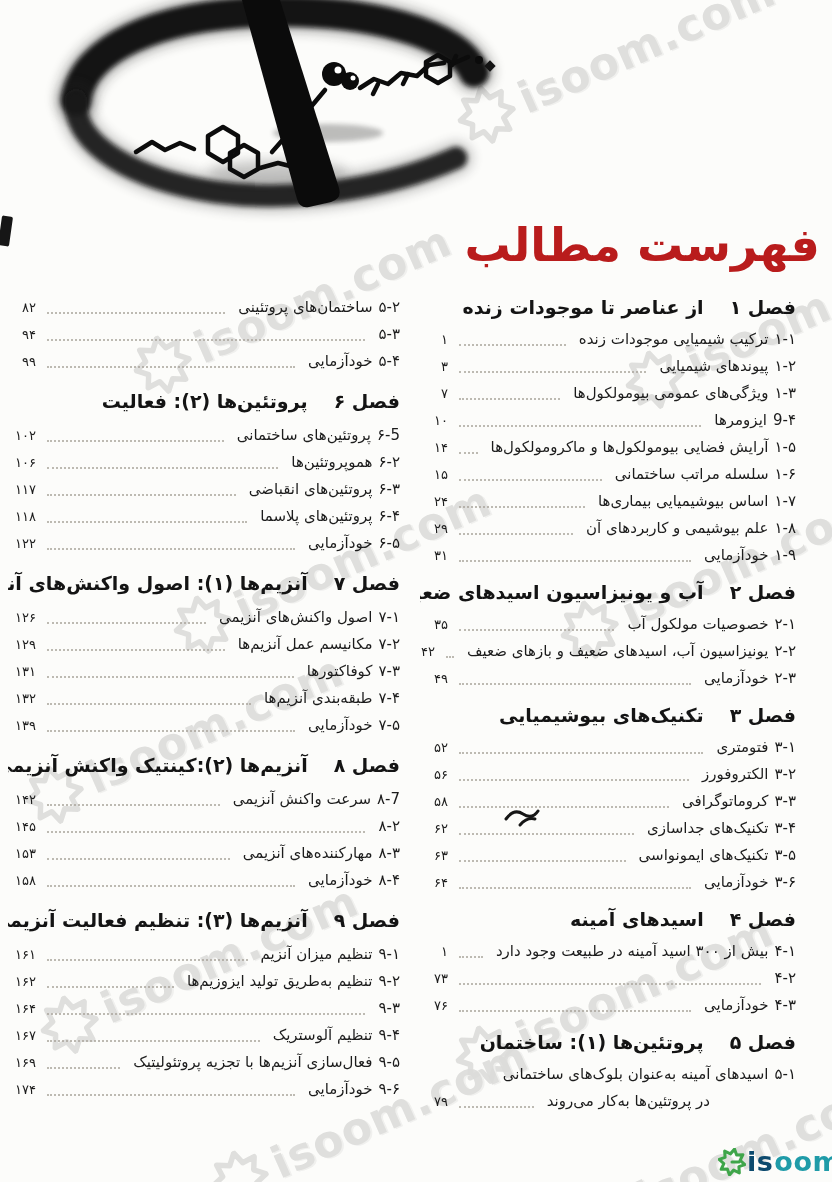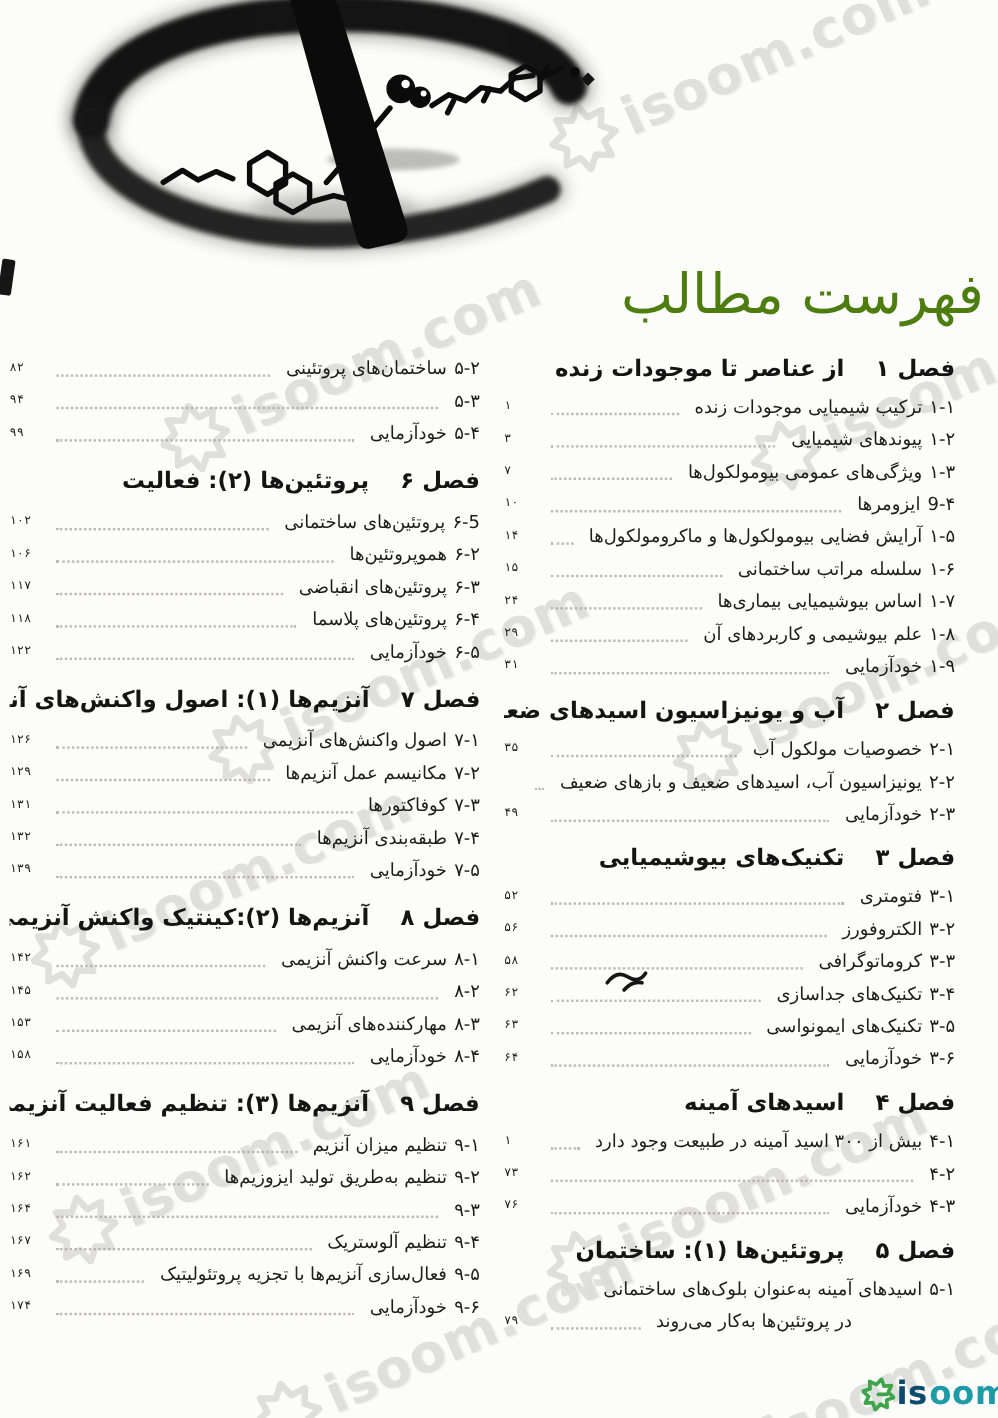--- a/index.html
+++ b/index.html
@@ -27,41 +27,41 @@
   
   .artwork{position:absolute;left:28px;top:0px;z-index:1;}
   .edge-blob{position:absolute;left:0;top:216px;width:11px;height:30px;background:#161616;border-radius:2px;transform:rotate(8deg);z-index:1;}
   .speck-diamond{position:absolute;left:486px;top:62px;width:8px;height:8px;background:#141414;transform:rotate(45deg);z-index:1;}
   .pen-squiggle{position:absolute;left:502px;top:804px;z-index:2;}
   
   .col{position:absolute;direction:rtl;z-index:1;}
   #col-right{left:420px;top:214px;width:400px;}
   #col-left{left:8px;top:294px;width:392px;}
   .page-title{
-    font-size:46px;font-weight:normal;text-align:right;line-height:62px;
-    margin:0 0 18px 0;color:#4d7c0f;
+    font-size:46px;font-weight:bold;text-align:right;line-height:62px;
+    margin:0 0 18px 0;color:#b91c1c;
   }
   .ch-row{
     display:flex;gap:26px;align-items:baseline;
     font-size:19px;font-weight:bold;line-height:27px;
     margin:10px 0 5px 0;color:#141414;white-space:nowrap;overflow:hidden;
   }
   #col-left .ch-row{margin:13px 0 7px 0;}
   #col-right .ch-row,#col-right .toc-row{padding-left:0;padding-right:24px;}
   .toc-row{
     display:flex;align-items:flex-end;gap:6px;
     font-size:15px;line-height:27px;white-space:nowrap;overflow:hidden;
   }
   .sec-num{direction:ltr;unicode-bidi:isolate;}
   .sec-title{color:#1c1c1c;}
   .leader{
     flex:1;min-width:8px;height:0;border-bottom:2px dotted #a9a49b;
     margin:0 7px 7px 5px;opacity:.75;
   }
-  .pg{min-width:28px;text-align:left;font-size:10px;margin-bottom:0;font-family:Liberation Mono, monospace;}
+  .pg{min-width:28px;text-align:right;font-size:13px;margin-bottom:0;}
   #col-right .toc-row.cont{padding-right:110px;}
   .toc-row.wrap1{overflow:visible;}
   
   .gisoom-logo{
     position:absolute;left:718px;top:1146px;z-index:3;
     display:flex;align-items:center;gap:1px;
     font-weight:bold;font-size:27px;letter-spacing:.5px;
   }
   .lg-green{color:#0c4a6e;}
   .lg-teal{color:#1f9ba8;}
@@ -437,21 +437,21 @@
         <span class="leader"></span>
         <span class="pg">۱۳۹</span>
       </div>
     </div>
     <div class="toc-section">
       <div class="ch-row">
         <span class="ch-label">فصل ۸</span>
         <span class="ch-title">آنزیم‌ها (۲):کینتیک واکنش آنزیمی</span>
       </div>
       <div class="toc-row">
-        <span class="sec-num">۸-۱</span>
+        <span class="sec-num">۸-7</span>
         <span class="sec-title">سرعت واکنش آنزیمی</span>
         <span class="leader"></span>
         <span class="pg">۱۴۲</span>
       </div>
       <div class="toc-row">
         <span class="sec-num">۸-۲</span>
         <span class="leader"></span>
         <span class="pg">۱۴۵</span>
       </div>
       <div class="toc-row">

